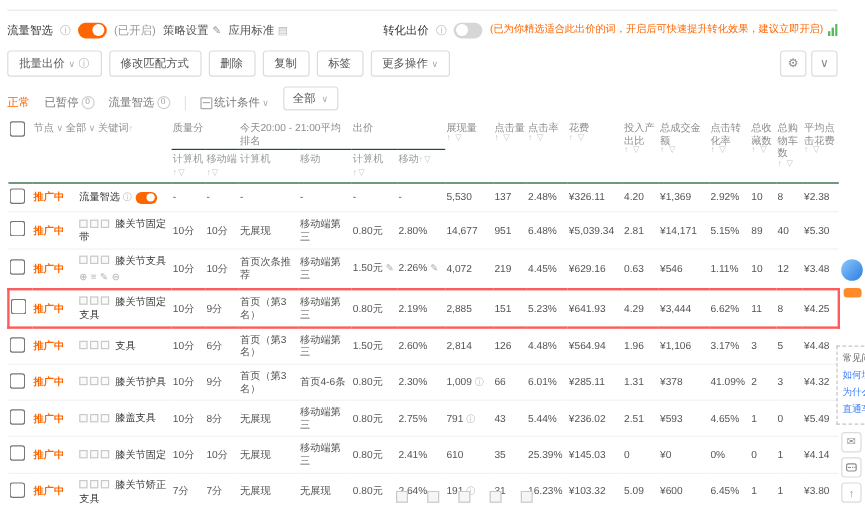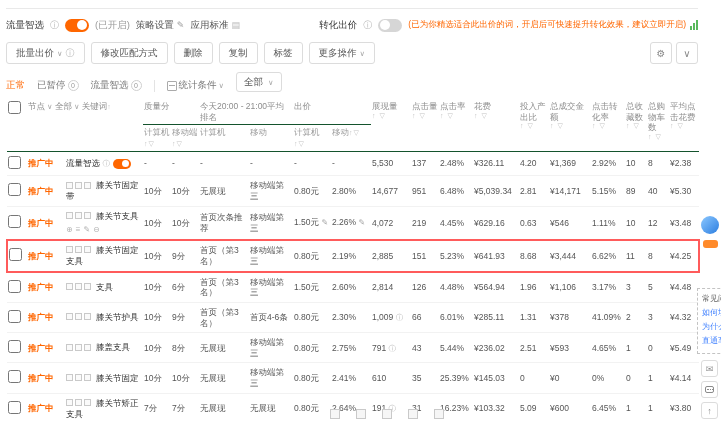--- a/index.html
+++ b/index.html
@@ -316,21 +316,21 @@
           <td><span>10分</span></td>
           <td><span>9分</span></td>
           <td><span>首页（第3名）</span></td>
           <td><span>移动端第三</span></td>
           <td><span>0.80元</span></td>
           <td><span>2.19%</span></td>
           <td><span>2,885</span></td>
           <td><span>151</span></td>
           <td><span>5.23%</span></td>
           <td><span>¥641.93</span></td>
-          <td><span>8.68</span></td>
+          <td><span>4.29</span></td>
           <td><span>¥3,444</span></td>
           <td><span>6.62%</span></td>
           <td><span>11</span></td>
           <td><span>8</span></td>
           <td><span>¥4.25</span></td>
         </tr>
         <tr>
           <td><input type="checkbox" style=""></td>
           <td><span class="status">推广中</span></td>
           <td><span class="kwicons"><i></i><i></i><i></i></span><span class="kw">支具</span></td>

